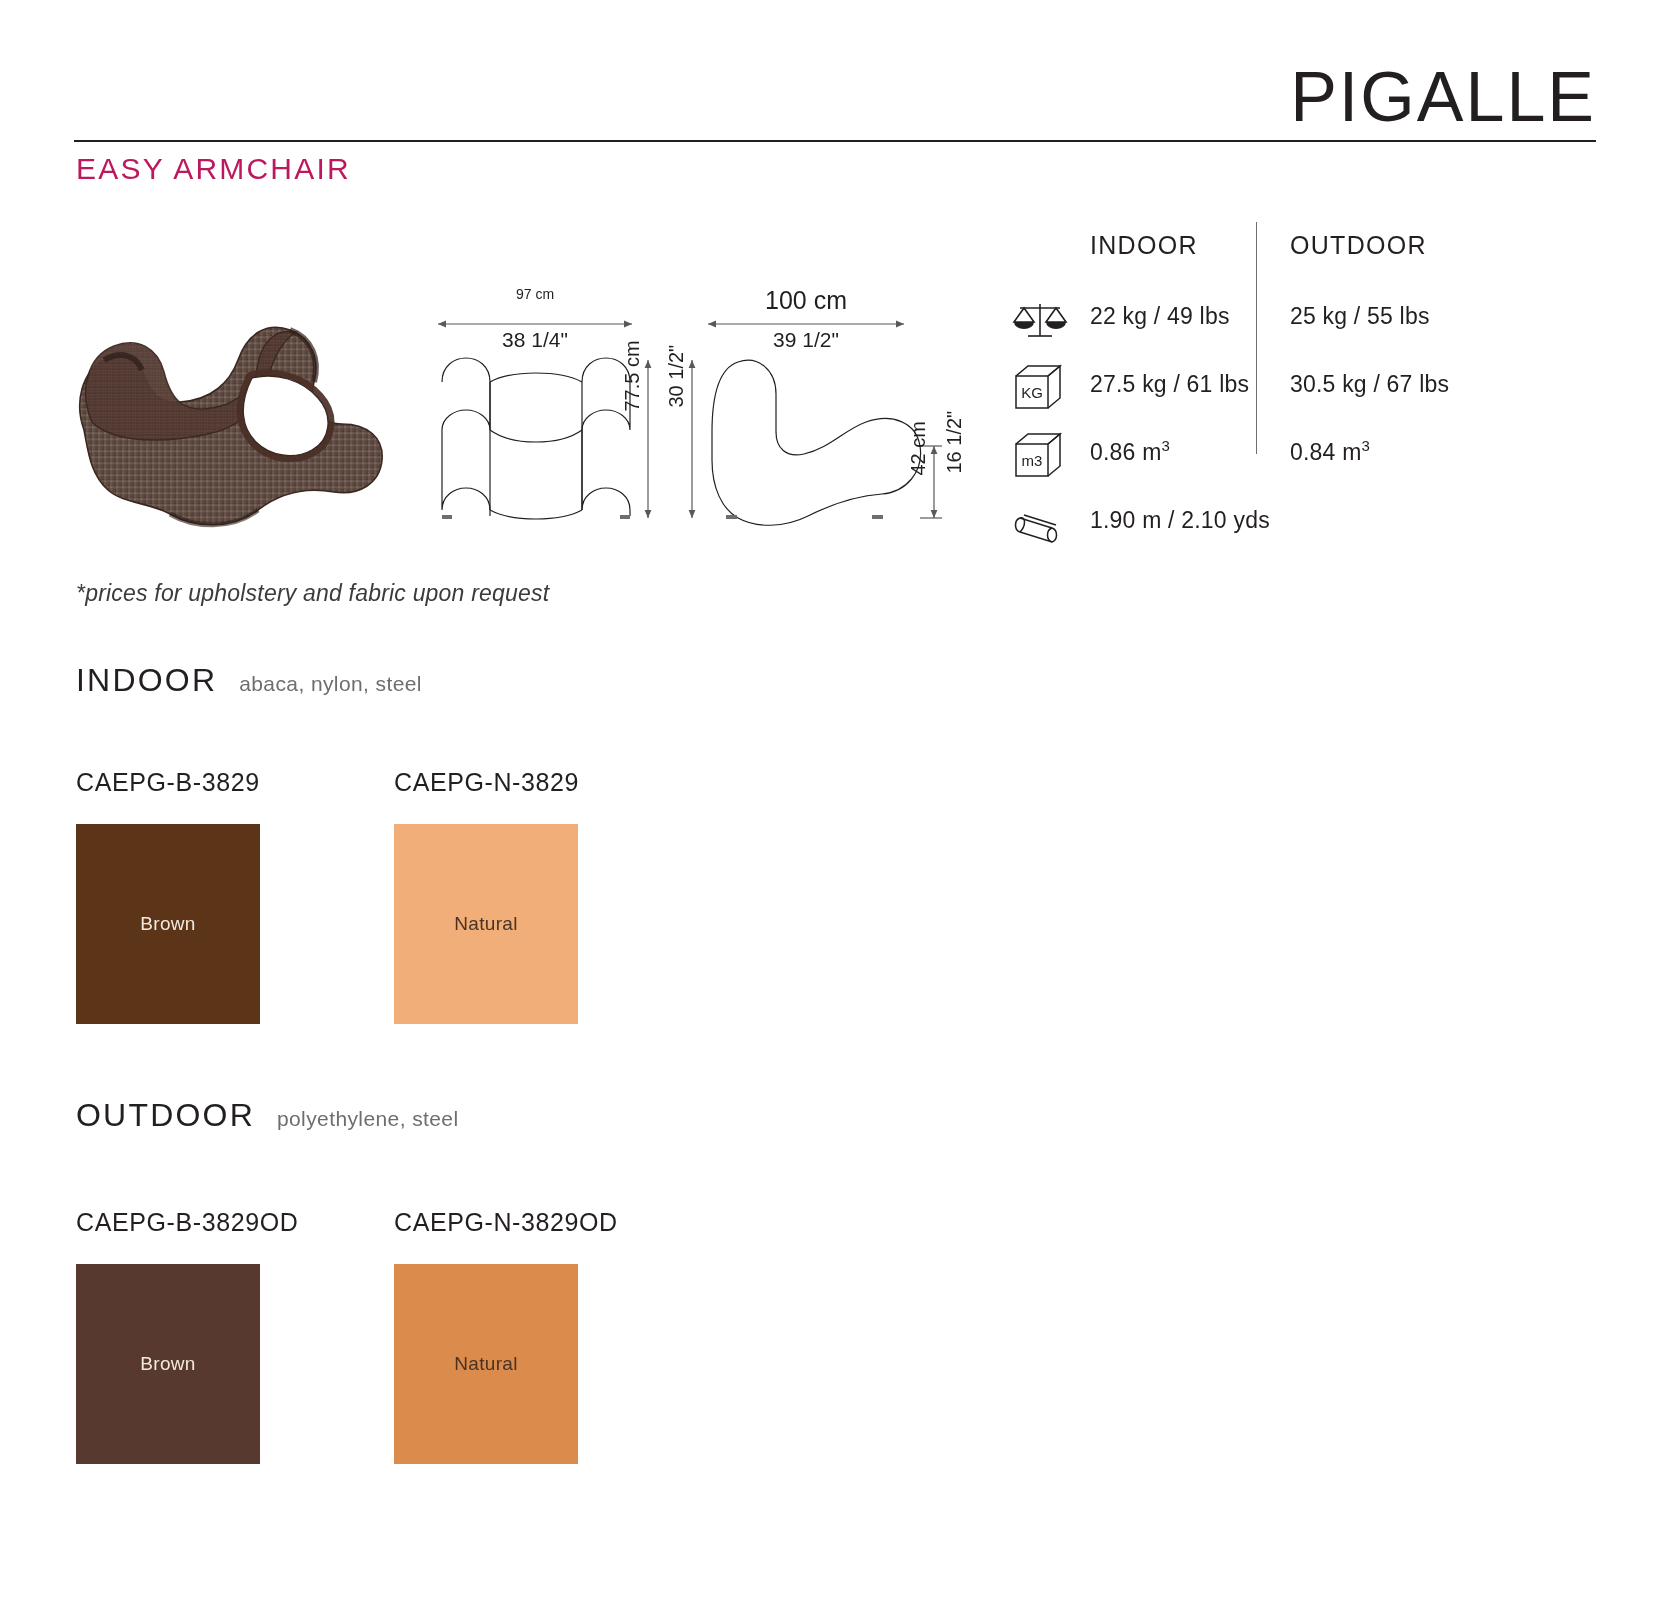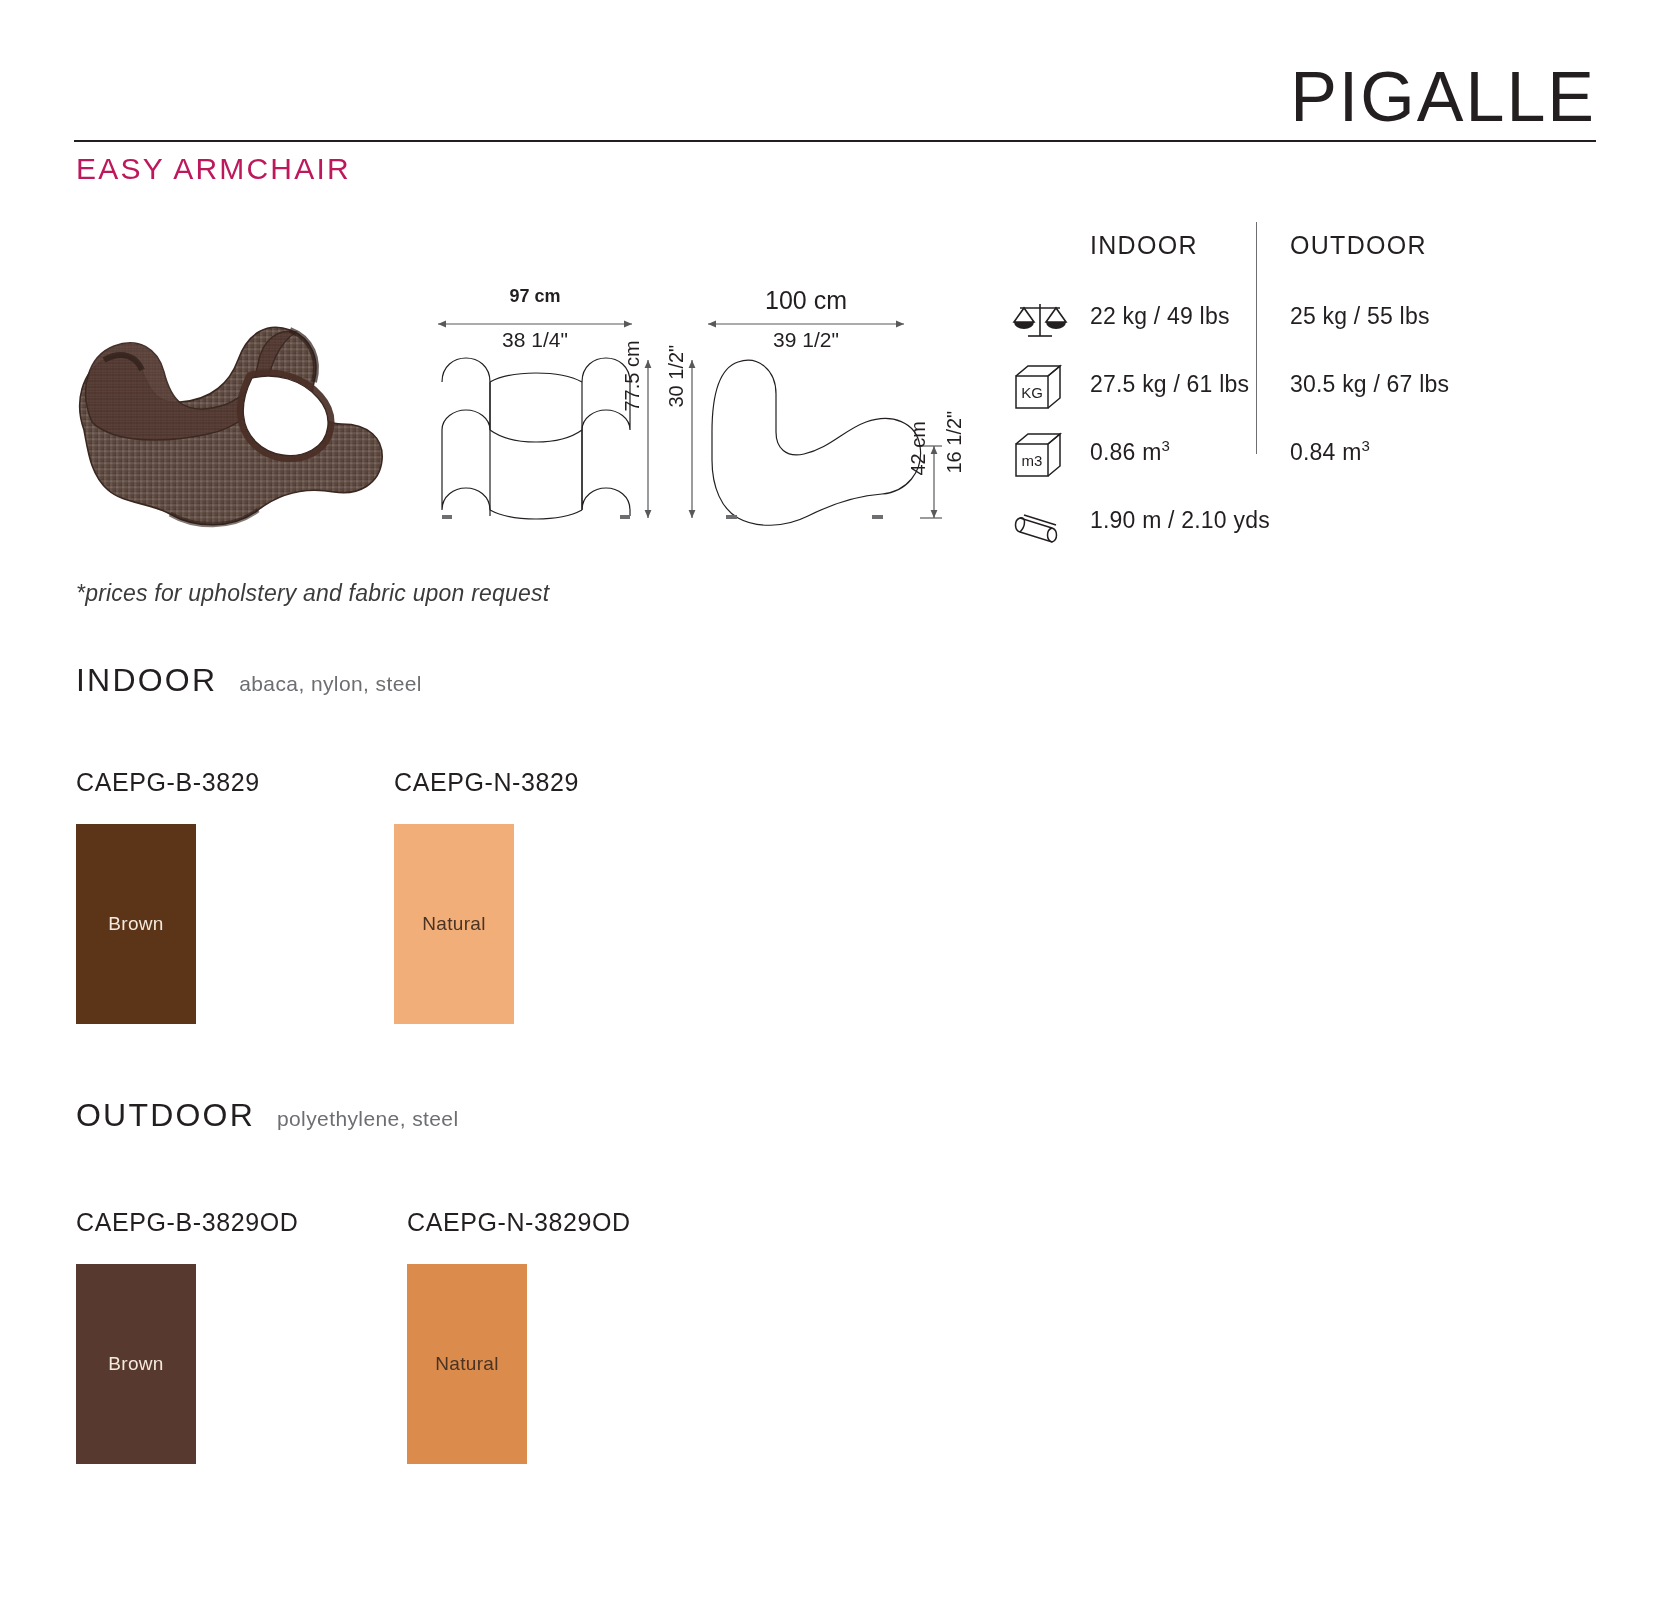--- a/index.html
+++ b/index.html
@@ -78,28 +78,28 @@
   .sect-head { display: flex; align-items: baseline; }
   .sect-head .sh-title {
     font-size: 32px; font-weight: 300; letter-spacing: 2.2px; color: #231f20;
   }
   .sect-head .sh-mats {
     font-size: 21px; font-weight: 400; color: #6d6e71; letter-spacing: .4px;
     margin-left: 22px;
   }
 
   .swatch-row-indoor  { position: absolute; left: 76px; top: 768px; display: flex; }
-  .swatch-row-outdoor { position: absolute; left: 76px; top: 1208px; display: flex; gap: 13px; }
+  .swatch-row-outdoor { position: absolute; left: 76px; top: 1208px; display: flex; }
   .sw-cell { width: 318px; }
   .sw-code {
     font-size: 25px; font-weight: 300; letter-spacing: .6px;
     color: #231f20; margin-bottom: 27px; white-space: nowrap;
   }
   .sw-chip {
-    width: 120px; height: 200px;
+    width: 184px; height: 200px;
     display: flex; align-items: center; justify-content: center;
   }
   .sw-label { font-size: 19px; font-weight: 300; letter-spacing: .3px; }
 </style>
 </head>
 <body>
 
 <div class="page">
 
   <div class="brand-title">PIGALLE</div>
@@ -200,21 +200,21 @@
         <line x1="514" y1="164" x2="514" y2="236"></line>
         <path d="M514 164 l-3.4 8 h6.8 z" fill="#58595b" stroke="none"></path>
         <path d="M514 236 l-3.4 -8 h6.8 z" fill="#58595b" stroke="none"></path>
         <line x1="500" y1="164" x2="522" y2="164"></line>
         <line x1="500" y1="236" x2="522" y2="236"></line>
       </g>
     </svg>
   </div>
 
   <div style="position:absolute;left:420px;top:282px;width:570px;height:260px;pointer-events:none;">
-    <div style="position:absolute;left:0;top:4px;width:230px;text-align:center;font-size:18px;font-weight:700;color:#231f20;">97 cm</div>
+    <div style="position:absolute;left:0;top:4px;width:230px;text-align:center;font-size:14px;font-weight:400;color:#231f20;">97 cm</div>
     <div style="position:absolute;left:0;top:46px;width:230px;text-align:center;font-size:21px;font-weight:300;color:#231f20;">38 1/4"</div>
     <div style="position:absolute;left:288px;top:4px;width:196px;text-align:center;font-size:25px;font-weight:300;color:#231f20;">100 cm</div>
     <div style="position:absolute;left:288px;top:46px;width:196px;text-align:center;font-size:21px;font-weight:300;color:#231f20;">39 1/2"</div>
     <div style="position:absolute;left:212px;top:118px;transform:rotate(-90deg);transform-origin:left center;font-size:20px;font-weight:300;color:#231f20;white-space:nowrap;">77.5 cm</div>
     <div style="position:absolute;left:256px;top:114px;transform:rotate(-90deg);transform-origin:left center;font-size:20px;font-weight:300;color:#231f20;white-space:nowrap;">30 1/2"</div>
     <div style="position:absolute;left:498px;top:182px;transform:rotate(-90deg);transform-origin:left center;font-size:20px;font-weight:300;color:#231f20;white-space:nowrap;">42 cm</div>
     <div style="position:absolute;left:534px;top:180px;transform:rotate(-90deg);transform-origin:left center;font-size:20px;font-weight:300;color:#231f20;white-space:nowrap;">16 1/2"</div>
   </div>
 
   <div class="divider"></div>

